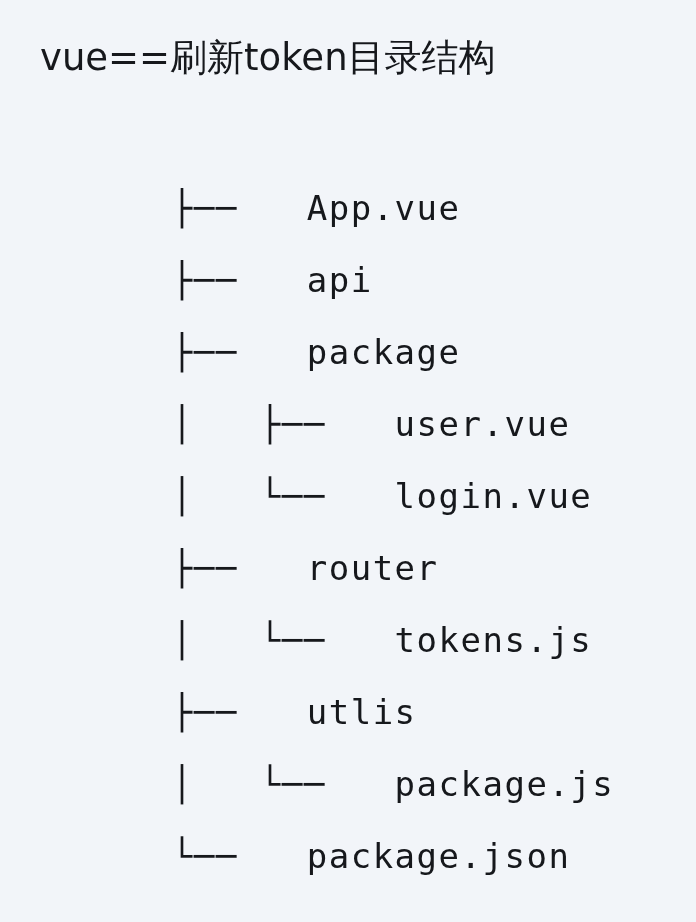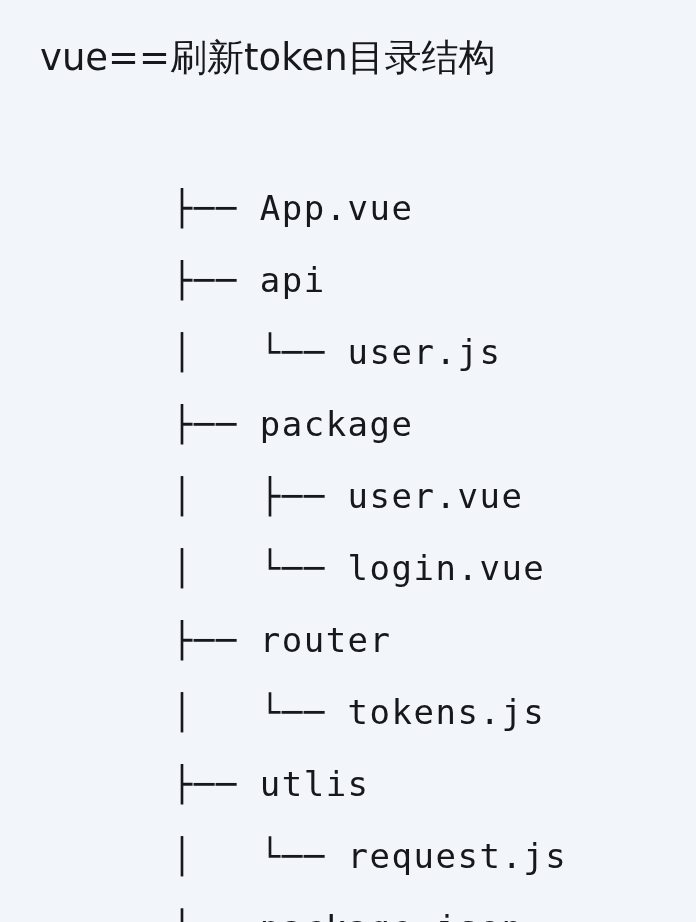--- a/index.html
+++ b/index.html
@@ -53,20 +53,21 @@
     color: #16181c;
     letter-spacing: 1.5px;
   }
 
   .tree-row .glyphs {
     white-space: pre;
   }
 
   .tree-row .label {
     white-space: pre;
+    margin-left: 47px;
   }
 
   
   #watermark {
     position: absolute;
     right: 26px;
     bottom: 18px;
     font-family: "DejaVu Sans", "Liberation Sans", sans-serif;
     font-size: 15px;
     line-height: 20px;
@@ -85,23 +86,20 @@
   <div id="tree">
 
     <div class="tree-row">
       <span class="glyphs">├── </span><span class="label">App.vue</span>
     </div>
 
     <div class="tree-row">
       <span class="glyphs">├── </span><span class="label">api</span>
     </div>
 
-    <div class="tree-row">
-      <span class="glyphs">│   └── </span><span class="label">user.js</span>
-    </div>
 
     <div class="tree-row">
       <span class="glyphs">├── </span><span class="label">package</span>
     </div>
 
     <div class="tree-row">
       <span class="glyphs">│   ├── </span><span class="label">user.vue</span>
     </div>
 
     <div class="tree-row">
@@ -114,21 +112,21 @@
 
     <div class="tree-row">
       <span class="glyphs">│   └── </span><span class="label">tokens.js</span>
     </div>
 
     <div class="tree-row">
       <span class="glyphs">├── </span><span class="label">utlis</span>
     </div>
 
     <div class="tree-row">
-      <span class="glyphs">│   └── </span><span class="label">request.js</span>
+      <span class="glyphs">│   └── </span><span class="label">package.js</span>
     </div>
 
     <div class="tree-row">
       <span class="glyphs">└── </span><span class="label">package.json</span>
     </div>
 
   </div>
 
 
 </div>

